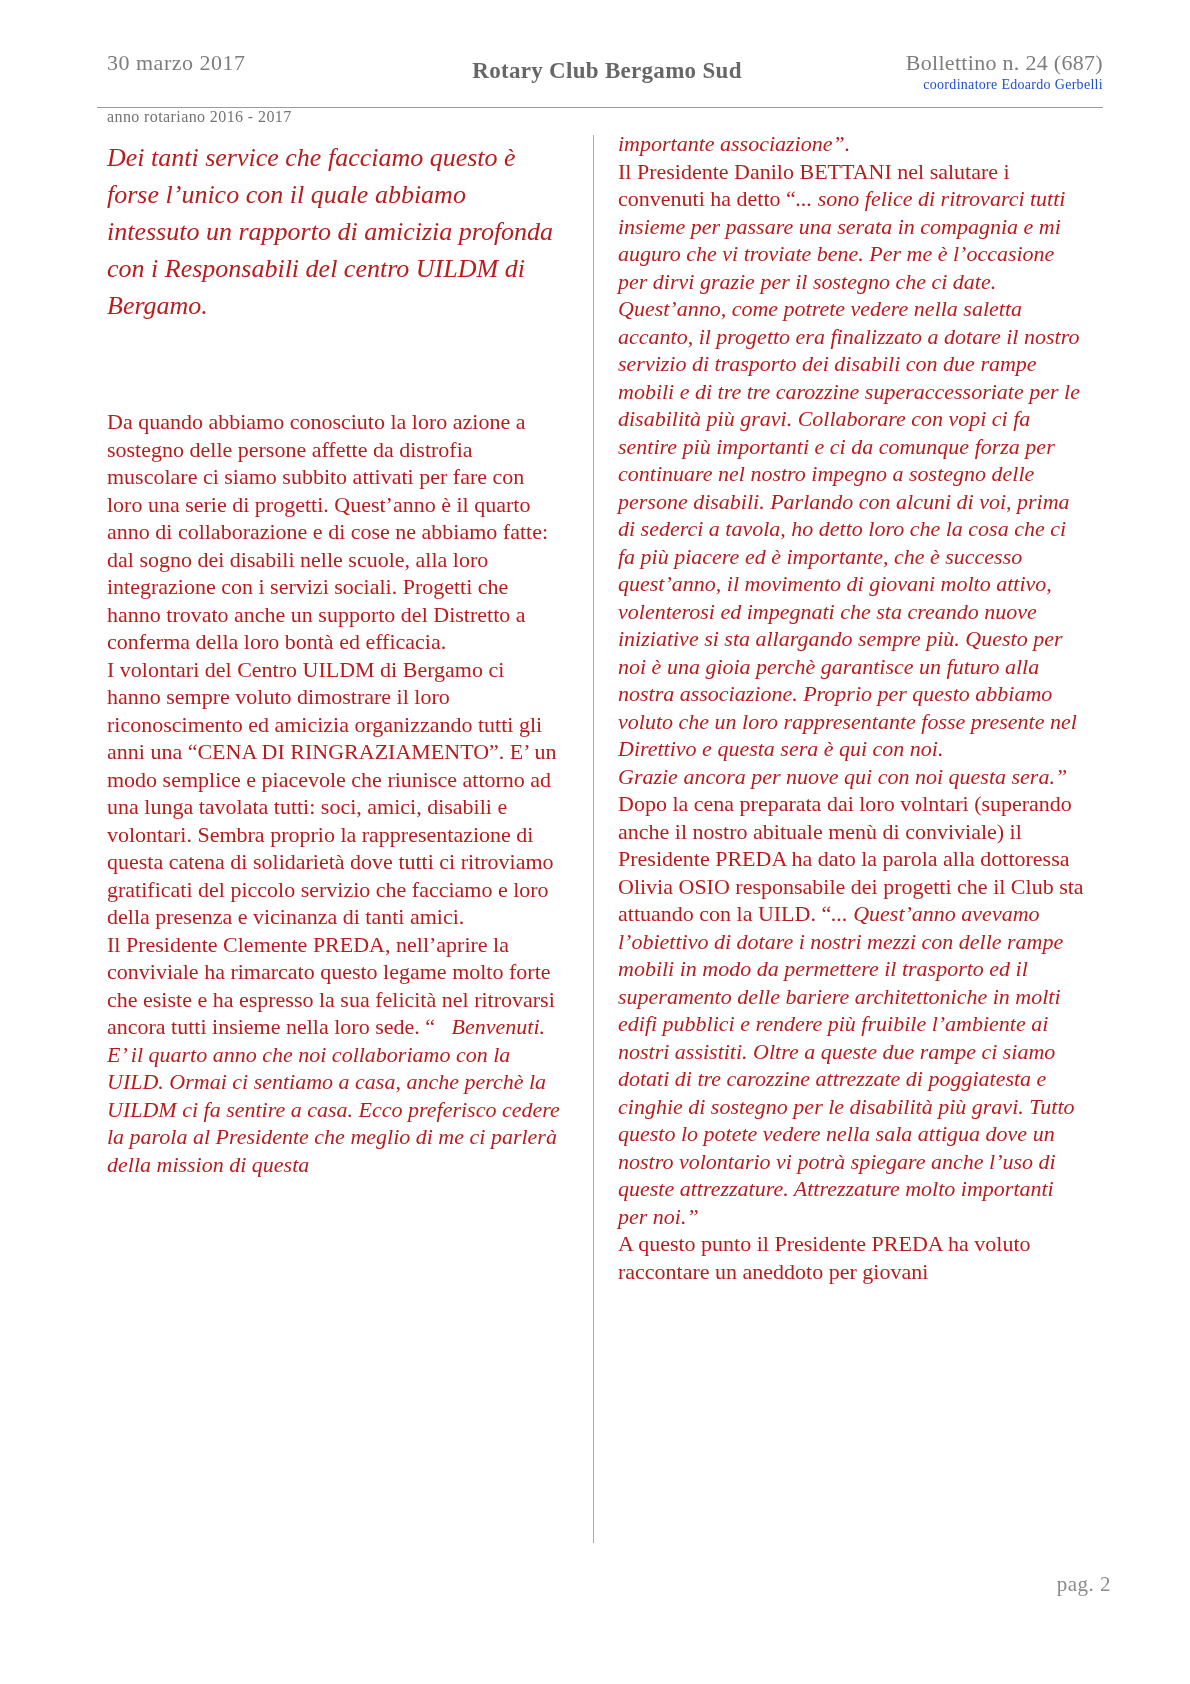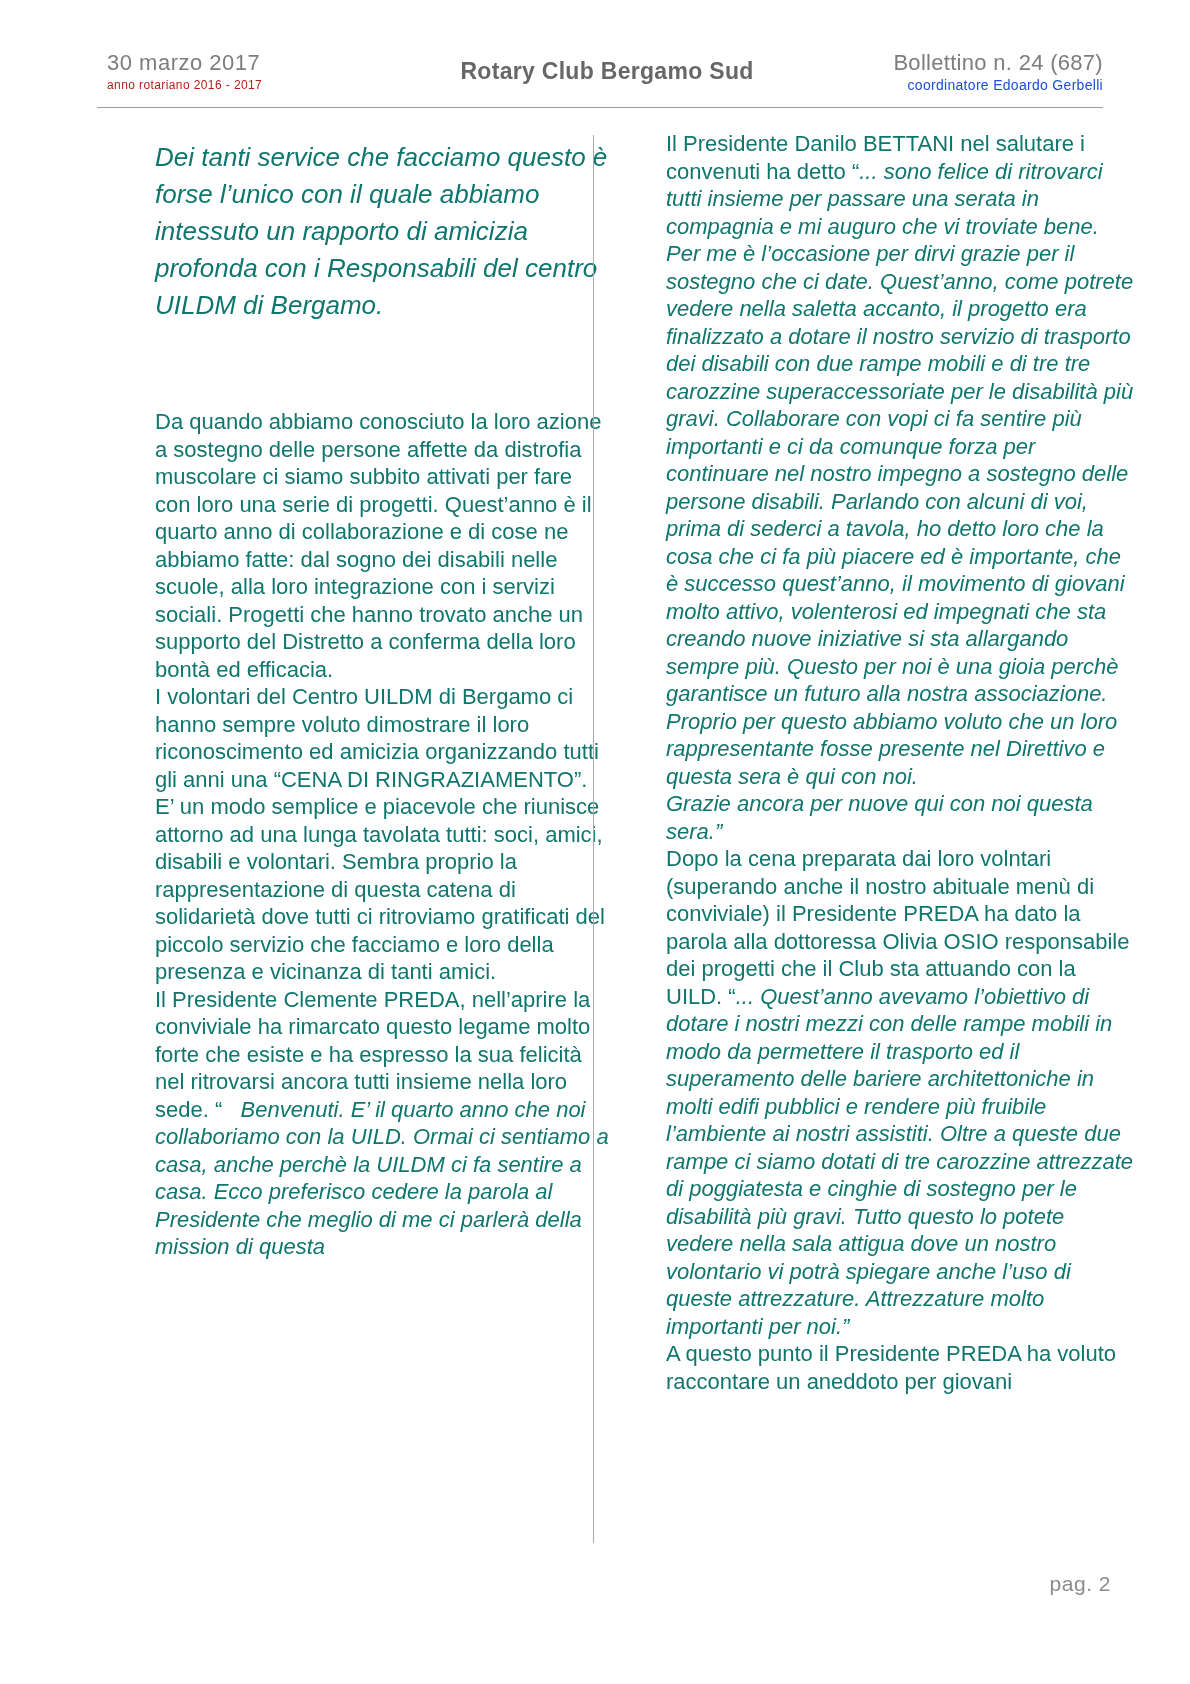--- a/index.html
+++ b/index.html
@@ -1,36 +1,36 @@
 <!DOCTYPE html>
 <html><head>
 <meta charset="utf-8">
 <style>
   html,body { margin:0; padding:0; background:#ffffff; }
   .page {
     position:relative;
     width:1190px; height:1684px;
     background:#ffffff;
-    font-family:Liberation Sans, sans-serif;
+    font-family:Liberation Serif, serif;
     overflow:hidden;
   }
   
   .header { position:absolute; left:107px; top:50px; width:996px; height:58px; }
   .header-left { position:absolute; left:0; top:0; text-align:left; }
   .header-date { font-size:22px; color:#7d7d7d; letter-spacing:0.5px; line-height:26px; }
-  .header-anno { font-size:12px; color:#b91c1c; letter-spacing:0.4px; line-height:18px; }
+  .header-anno { font-size:16px; color:#737373; letter-spacing:0.4px; line-height:18px;margin-top:32px; }
   .header-center { position:absolute; left:4px; right:0; top:8px; text-align:center; }
   .header-title { font-size:23px; font-weight:bold; color:#676767; letter-spacing:0.3px; }
   .header-right { position:absolute; right:0; top:0; text-align:right; }
   .header-bulletin { font-size:22px; color:#7d7d7d; letter-spacing:0.3px; line-height:26px; }
   .header-coordinator { font-size:14px; color:#1d4ed8; letter-spacing:0.3px; line-height:18px; }
   .header-rule { position:absolute; left:97px; top:107px; width:1006px; height:1px; background:#9b9b9b; }
 
   
-  .col { position:absolute; color:#0f766e;margin-left:48px; }
+  .col { position:absolute; color:#b91c1c; }
   .col-left  { left:107px; top:133px; width:455px; }
   .col-right { left:618px; top:130px; width:468px; }
   .column-divider { position:absolute; left:593px; top:135px; width:1px; height:1408px; background:#a9a9a9; }
 
   .intro {
     margin:6px 0 0 0;
     font-style:italic;
     font-size:26px; line-height:37px;
   }
   .article-heading {
@@ -75,20 +75,21 @@
     <div class="body-block">
         <p class="para"><span>Da quando abbiamo conosciuto la loro azione a sostegno delle persone affette da distrofia muscolare ci siamo subbito attivati per fare con loro una serie di progetti. Quest’anno è il quarto anno di collaborazione e di cose ne abbiamo fatte: dal sogno dei disabili nelle scuole, alla loro integrazione con i servizi sociali. Progetti che hanno trovato anche un supporto del Distretto a conferma della loro bontà ed efficacia.</span></p>
         <p class="para"><span>I volontari del Centro UILDM di Bergamo ci hanno sempre voluto dimostrare il loro riconoscimento ed amicizia organizzando tutti gli anni una “CENA DI RINGRAZIAMENTO”. E’ un modo semplice e piacevole che riunisce attorno ad una lunga tavolata tutti: soci, amici, disabili e volontari. Sembra proprio la rappresentazione di questa catena di solidarietà dove tutti ci ritroviamo gratificati del piccolo servizio che facciamo e loro della presenza e vicinanza di tanti amici.</span></p>
         <p class="para"><span>Il Presidente Clemente PREDA, nell’aprire la conviviale ha rimarcato questo legame molto forte che esiste e ha espresso la sua felicità nel ritrovarsi ancora tutti insieme nella loro sede. “   </span><span class="it">Benvenuti. E’ il quarto anno che noi collaboriamo con la UILD. Ormai ci sentiamo a casa, anche perchè la UILDM ci fa sentire a casa. Ecco preferisco cedere la parola al Presidente che meglio di me ci parlerà della mission di questa</span></p>
       </div>
   </div>
 
   <div class="column-divider"></div>
 
   <div class="col col-right">
+      <p class="para"><span class="it">importante associazione”.</span></p>
       <p class="para"><span>Il Presidente Danilo BETTANI nel salutare i convenuti ha detto “</span><span class="it">... sono felice di ritrovarci tutti insieme per passare una serata in compagnia e mi auguro che vi troviate bene. Per me è l’occasione per dirvi grazie per il sostegno che ci date. Quest’anno, come potrete vedere nella saletta accanto, il progetto era finalizzato a dotare il nostro servizio di trasporto dei disabili con due rampe mobili e di tre tre carozzine superaccessoriate per le disabilità più gravi. Collaborare con vopi ci fa sentire più importanti e ci da comunque forza per continuare nel nostro impegno a sostegno delle persone disabili. Parlando con alcuni di voi, prima di sederci a tavola, ho detto loro che la cosa che ci fa più piacere ed è importante, che è successo quest’anno, il movimento di giovani molto attivo, volenterosi ed impegnati che sta creando nuove iniziative si sta allargando sempre più. Questo per noi è una gioia perchè garantisce un futuro alla nostra associazione. Proprio per questo abbiamo voluto che un loro rappresentante fosse presente nel Direttivo e questa sera è qui con noi.</span></p>
       <p class="para"><span class="it">Grazie ancora per nuove qui con noi questa sera.”</span></p>
       <p class="para"><span>Dopo la cena preparata dai loro volntari (superando anche il nostro abituale menù di conviviale) il Presidente PREDA ha dato la parola alla dottoressa Olivia OSIO responsabile dei progetti che il Club sta attuando con la UILD. “</span><span class="it">... Quest’anno avevamo l’obiettivo di dotare i nostri mezzi con delle rampe mobili in modo da permettere il trasporto ed il superamento delle bariere architettoniche in molti edifi pubblici e rendere più fruibile l’ambiente ai nostri assistiti. Oltre a queste due rampe ci siamo dotati di tre carozzine attrezzate di poggiatesta e cinghie di sostegno per le disabilità più gravi. Tutto questo lo potete vedere nella sala attigua dove un nostro volontario vi potrà spiegare anche l’uso di queste attrezzature. Attrezzature molto importanti per noi.”</span></p>
       <p class="para"><span>A questo punto il Presidente PREDA ha voluto raccontare un aneddoto per giovani</span></p>
     </div>
 
   <div class="footer">
     <span>pag. 2</span>
   </div>
 

